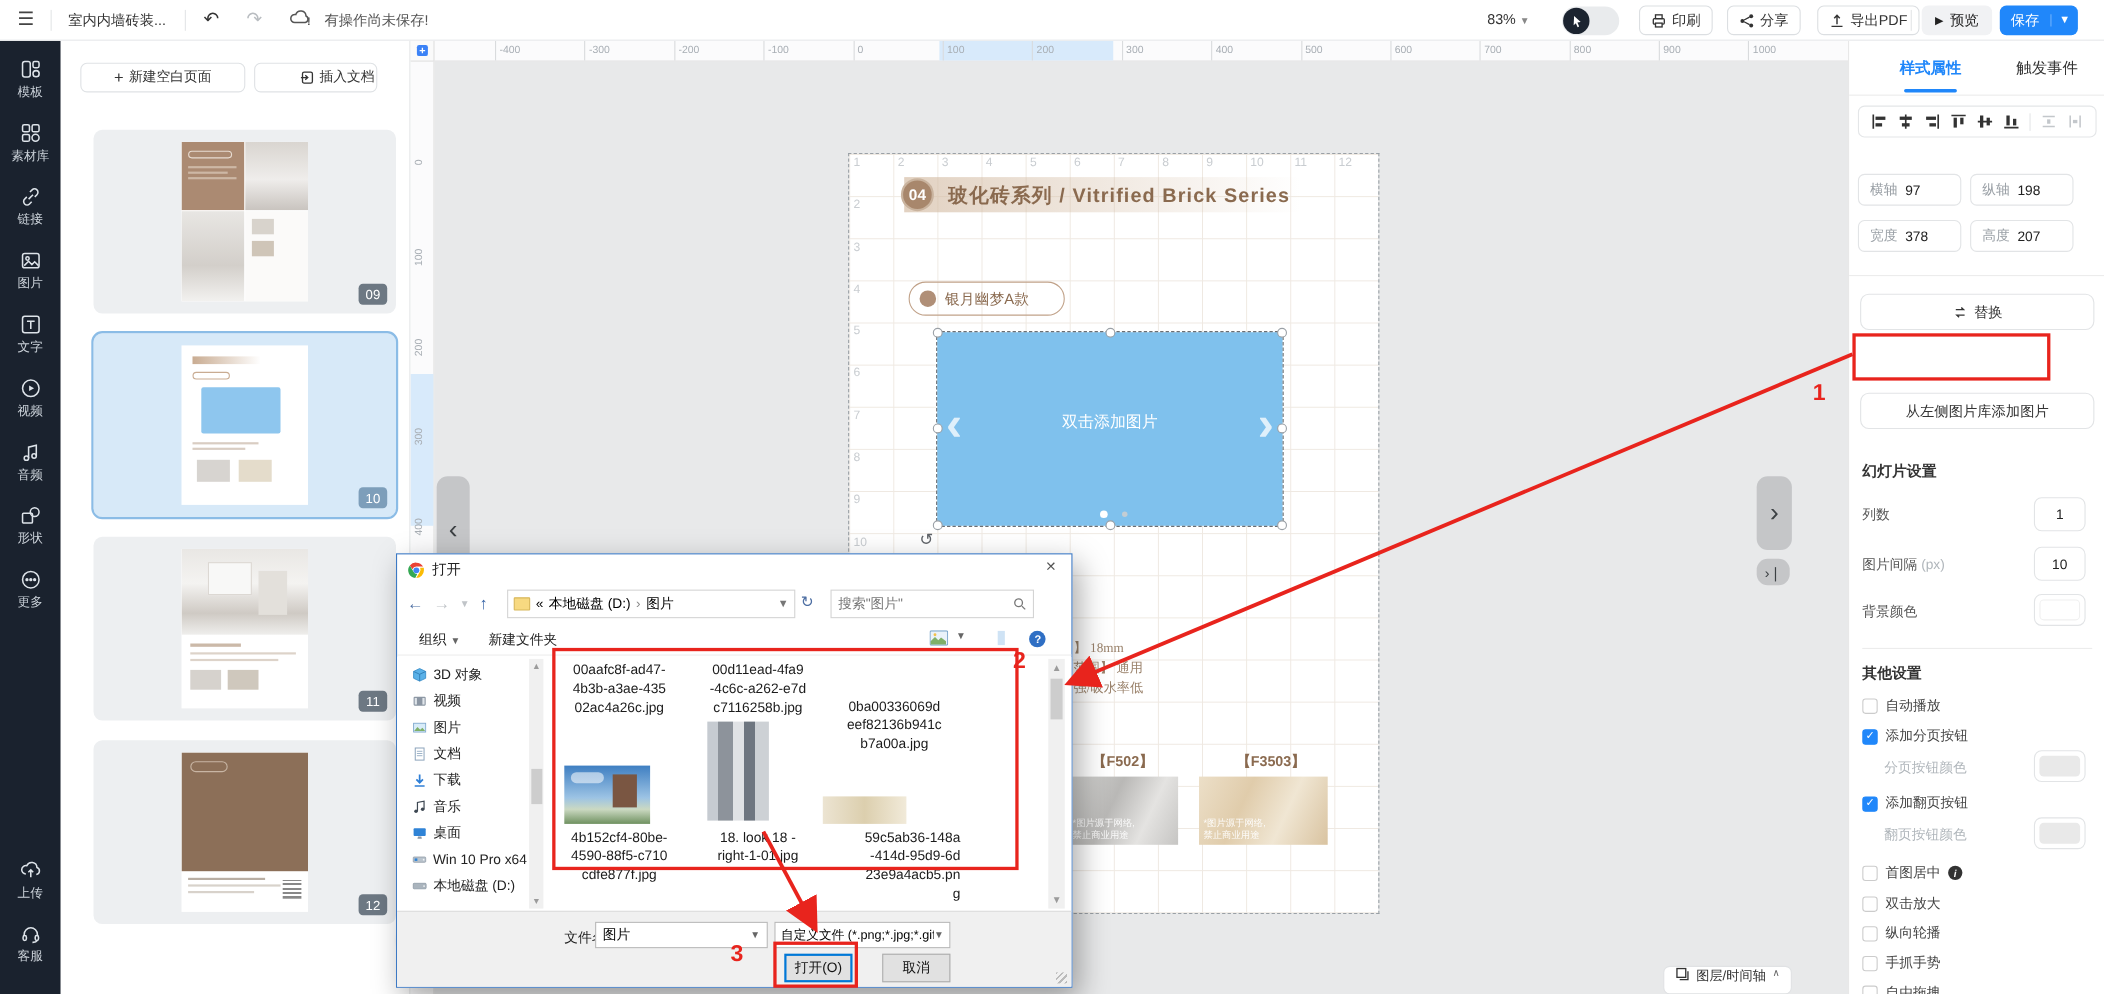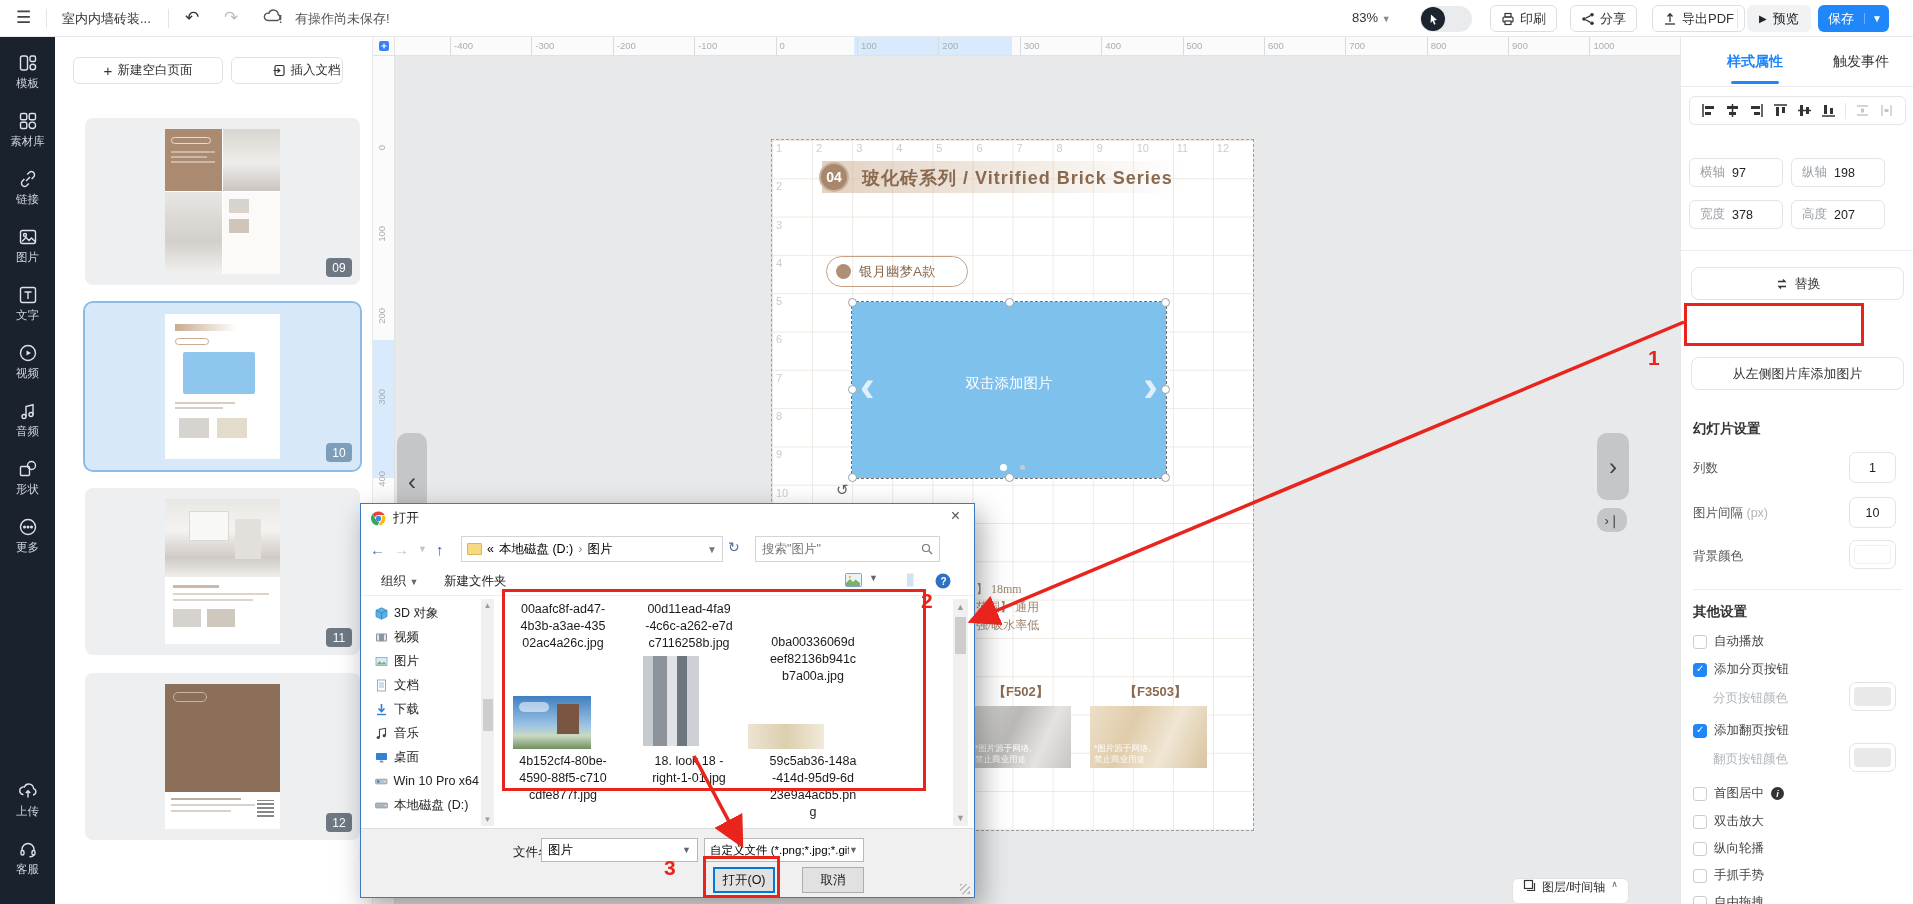--- a/index.html
+++ b/index.html
@@ -796,21 +796,21 @@
     <div class="fthumb" style="left:387px;top:127px;width:76px;height:25px;background:linear-gradient(90deg,#ece4d2,#dccfae 50%,#f1ead9);"></div>
     <div class="fname" style="left:142px;top:156px;">
       <div>4b152cf4-80be-</div>
         <div>4590-88f5-c710</div>
         <div>cdfe877f.jpg</div>
       </div>
     <div class="fname" style="left:268px;top:156px;">
       <div>18. look 18 -</div>
         <div>right-1-01.jpg</div>
       </div>
-    <div class="fname" style="left:392px;top:156px;">
+    <div class="fname" style="left:392px;top:156px;text-align:right;">
       <div>59c5ab36-148a</div>
         <div>-414d-95d9-6d</div>
         <div>23e9a4acb5.pn</div>
         <div>g</div>
       </div>
 
     <div class="sbar" style="left:592px;top:2px;width:15px;height:227px;">
       <span class="arr" style="top:3px;font-size:9px;">▲</span>
       <div class="thumbv" style="left:2px;top:18px;width:11px;height:37px;"></div>
       <span class="arr" style="bottom:3px;font-size:9px;">▼</span>

